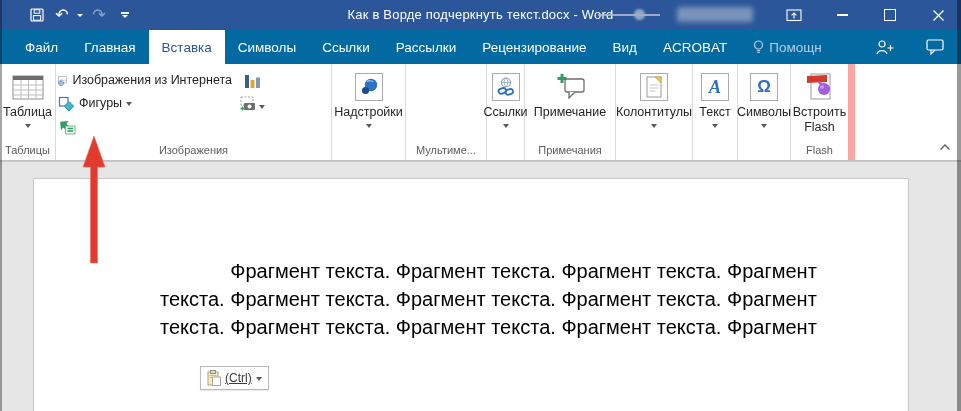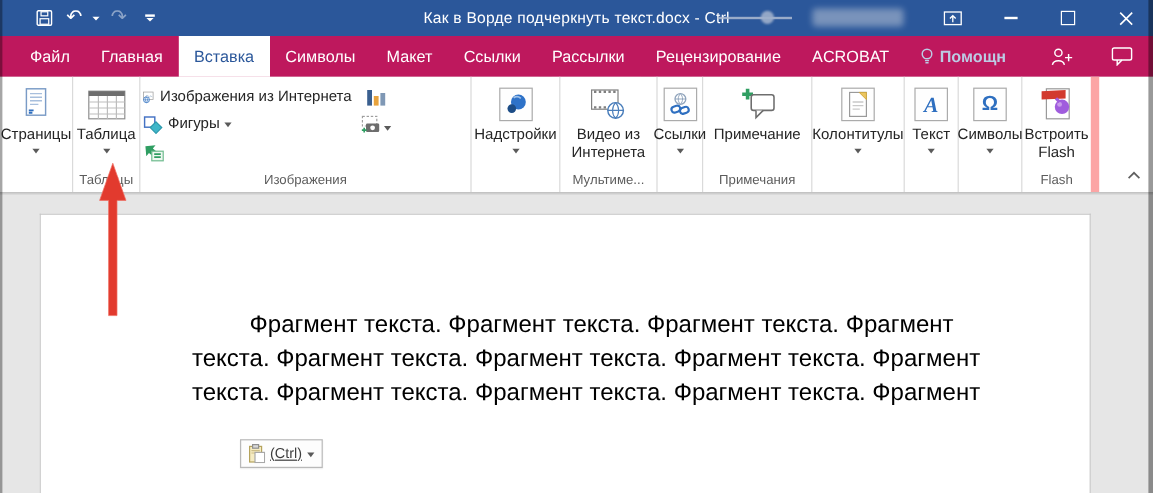--- a/index.html
+++ b/index.html
@@ -18,25 +18,25 @@
   .qat-more{display:flex;flex-direction:column;align-items:center;gap:1px;}
   .qat-more .bar{width:8px;height:1.5px;background:#fff;}
   .blur-line{position:absolute;left:598px;top:14px;width:62px;height:2px;background:#aebbd2;
              opacity:.85;filter:blur(.6px);}
   .blur-dot{position:absolute;left:634px;top:9px;width:11px;height:11px;border-radius:50%;
             background:#9fb0cc;opacity:.9;filter:blur(1px);}
   .blur-pill{position:absolute;left:677px;top:7px;width:76px;height:15px;border-radius:3px;
              background:#93a7c6;opacity:.75;filter:blur(2.5px);}
   .winctl{position:absolute;top:0;height:30px;display:flex;align-items:center;justify-content:center;}
   
-  .tabrow{position:absolute;left:0;top:30px;width:961px;height:34px;background:#be185d;z-index:2;
+  .tabrow{position:absolute;left:0;top:30px;width:961px;height:34px;background:#0369a1;z-index:2;
           display:flex;align-items:stretch;padding-left:12px;box-sizing:border-box;}
   .tab{display:flex;align-items:center;padding:0 13px;color:#fff;font-size:13.5px;white-space:nowrap;}
   .tab.active{background:#fff;color:#2b579a;}
-  .tab.helper{color:#bccbe4;gap:5px;font-weight:bold;}
+  .tab.helper{color:#bccbe4;gap:5px;}
   .tabrow-right{position:absolute;top:30px;height:34px;right:0;display:flex;align-items:center;z-index:3;}
   
   .deco{position:absolute;left:0;top:0;z-index:1;pointer-events:none;}
   
   .ribbon{position:absolute;left:0;top:64px;width:961px;height:96px;background:#fff;
           border-bottom:1px solid #c3c3c3;display:flex;z-index:2;box-sizing:content-box;}
   .rgroup{position:relative;flex:0 0 auto;border-right:1px solid #dadada;box-sizing:border-box;
           padding-top:3px;}
   .rgroup-label{position:absolute;bottom:4px;left:0;right:0;text-align:center;font-size:11px;
                 color:#5c5c5c;white-space:nowrap;}
@@ -54,21 +54,21 @@
   
   .docarea{position:absolute;left:0;top:161px;width:961px;height:250px;background:#e6e6e6;
            border-top:1px solid #c9c9c9;box-sizing:border-box;z-index:2;}
   .page{position:absolute;left:33px;top:178px;width:876px;height:240px;background:#fff;
         border:1px solid #c8c8c8;border-bottom:none;box-sizing:border-box;z-index:3;}
   .edge-left{position:absolute;left:0;top:0;width:2px;height:411px;background:rgba(0,0,0,.35);z-index:6;}
   .edge-right{position:absolute;right:0;top:0;width:4px;height:411px;background:rgba(0,0,0,.40);z-index:6;}
   .doc-text{position:absolute;left:160px;top:257px;z-index:4;font-size:20px;line-height:28px;
             color:#000;white-space:nowrap;}
   .doc-line{white-space:nowrap;}
-  .doc-line.first{padding-left:48px;}
+  .doc-line.first{padding-left:48px;text-align:right;}
   .paste-btn{position:absolute;left:200px;top:366px;height:22px;display:flex;align-items:center;
              gap:4px;background:#fdfdfd;border:1px solid #b9b9b9;padding:0 6px;z-index:5;
              font-size:12px;color:#3d3d3d;box-shadow:0 1px 1px rgba(0,0,0,.08);text-decoration:underline;}
   
   .anno-arrow{position:absolute;left:0;top:0;z-index:9;pointer-events:none;}
 </style>
 </head>
 <body>
 
 <svg class="deco" width="961" height="64">
@@ -99,21 +99,21 @@
       <span class="tb-glyph dim">↷</span>
     </div>
     <div class="qat-btn" style="width:26px;">
       <span class="qat-more">
         <span class="bar"></span>
           <span class="dd-white"></span>
       </span>
     </div>
   </div>
 
-  <div class="win-title">Как в Ворде подчеркнуть текст.docx - Ctrl</div>
+  <div class="win-title">Как в Ворде подчеркнуть текст.docx - Word</div>
 
   <div class="blur-line"></div>
   <div class="blur-dot"></div>
   <div class="blur-pill"></div>
 
   <div class="winctl" style="right:152px;width:30px;">
     <svg width="16" height="14" viewBox="0 0 16 14">
       <rect x="1" y="2" width="14" height="10.5" fill="none" stroke="#fff" stroke-width="1.1"></rect>
       <path d="M8 10.5 V5.2 M5.6 7.4 L8 5 L10.4 7.4" fill="none" stroke="#fff" stroke-width="1.1"></path>
     </svg>
@@ -138,30 +138,30 @@
   <div class="tab">
       <span>Главная</span>
     </div>
   <div class="tab active">
       <span>Вставка</span>
     </div>
   <div class="tab">
       <span>Символы</span>
     </div>
   <div class="tab">
-      <span>Макет</span>
-    </div>
-  <div class="tab">
       <span>Ссылки</span>
     </div>
   <div class="tab">
       <span>Рассылки</span>
     </div>
   <div class="tab">
       <span>Рецензирование</span>
+    </div>
+  <div class="tab">
+      <span>Вид</span>
     </div>
   <div class="tab">
       <span>ACROBAT</span>
     </div>
   <div class="tab helper">
     <svg width="11" height="15" viewBox="0 0 11 15">
       <circle cx="5.5" cy="5" r="4" fill="none" stroke="#bccbe4" stroke-width="1.2"></circle>
       <path d="M3.8 10.5 h3.4 M4.2 12.3 h2.6" stroke="#bccbe4" stroke-width="1.2"></path>
     </svg>
     <span>Помощн</span>
@@ -178,33 +178,20 @@
   <div style="width:52px;display:flex;justify-content:center;">
     <svg width="19" height="16" viewBox="0 0 19 16">
       <rect x="1" y="1" width="16" height="10" rx="1.5" fill="none" stroke="#fff" stroke-width="1.2"></rect>
       <path d="M5 11 v4 l4 -4" fill="none" stroke="#fff" stroke-width="1.2"></path>
     </svg>
   </div>
 </div>
 
 <div class="ribbon">
 
-  <div class="rgroup" style="width:61px;">
-    <div class="bigbtn">
-      <div class="icon-area">
-        <svg width="22" height="28" viewBox="0 0 22 28">
-          <rect x="3" y="1" width="16" height="22" fill="#fff" stroke="#7a9bc6" stroke-width="1.2"></rect>
-          <path d="M6 5 h10 M6 8 h10 M6 11 h10 M6 14 h7" stroke="#a8bfdd" stroke-width="1.2"></path>
-          <path d="M5 19 l4 0 M5 21 l3 0" stroke="#2e6fc0" stroke-width="1.6"></path>
-        </svg>
-      </div>
-      <div class="btn-label">Страницы</div>
-      <div class="dd"></div>
-    </div>
-  </div>
 
   <div class="rgroup" style="width:56px;">
     <div class="bigbtn">
       <div class="icon-area">
         <svg width="32" height="27" viewBox="0 0 32 27">
           <rect x="1" y="2" width="30" height="23" fill="#fff" stroke="#8f8f8f" stroke-width="1"></rect>
           <rect x="1" y="2" width="30" height="4" fill="#6e6e6e"></rect>
           <path d="M1 11 h30 M1 16 h30 M1 21 h30" stroke="#bdbdbd" stroke-width="1"></path>
           <path d="M9 6 v19 M16.5 6 v19 M24 6 v19" stroke="#bdbdbd" stroke-width="1"></path>
         </svg>
@@ -273,33 +260,20 @@
             <circle cx="7.5" cy="14.5" r="3.6" fill="#1c4c86"></circle>
           </svg>
         </span>
       </div>
       <div class="btn-label">Надстройки</div>
       <div class="dd"></div>
     </div>
   </div>
 
   <div class="rgroup" style="width:81px;">
-    <div class="bigbtn">
-      <div class="icon-area">
-        <svg width="30" height="28" viewBox="0 0 30 28">
-          <rect x="1" y="2" width="22" height="16" fill="#fff" stroke="#7f7f7f"></rect>
-          <path d="M3 3.5 h2 M7 3.5 h2 M11 3.5 h2 M15 3.5 h2 M19 3.5 h2" stroke="#7f7f7f" stroke-width="2"></path>
-          <path d="M3 16.5 h2 M7 16.5 h2 M11 16.5 h2 M15 16.5 h2 M19 16.5 h2" stroke="#7f7f7f" stroke-width="2"></path>
-          <circle cx="21" cy="19" r="6.5" fill="#fff" stroke="#4a7ebb" stroke-width="1.2"></circle>
-          <path d="M14.5 19 h13 M21 12.5 c-3.4 3.6 -3.4 9.4 0 13 c3.4 -3.6 3.4 -9.4 0 -13" fill="none" stroke="#4a7ebb" stroke-width=".9"></path>
-        </svg>
-      </div>
-      <div class="btn-label">Видео из</div>
-      <div class="btn-label">Интернета</div>
-    </div>
     <div class="rgroup-label">Мультиме...</div>
   </div>
 
   <div class="rgroup" style="width:38px;">
     <div class="bigbtn">
       <div class="icon-area">
         <span class="iconbox">
           <svg width="22" height="22" viewBox="0 0 22 22">
             <circle cx="11" cy="6.5" r="4.5" fill="#fff" stroke="#8fa3bb" stroke-width="1.1"></circle>
             <path d="M6.5 6.5 h9 M11 2 c-2.4 2.6 -2.4 6.4 0 9 c2.4 -2.6 2.4 -6.4 0 -9" fill="none" stroke="#8fa3bb" stroke-width=".8"></path>

